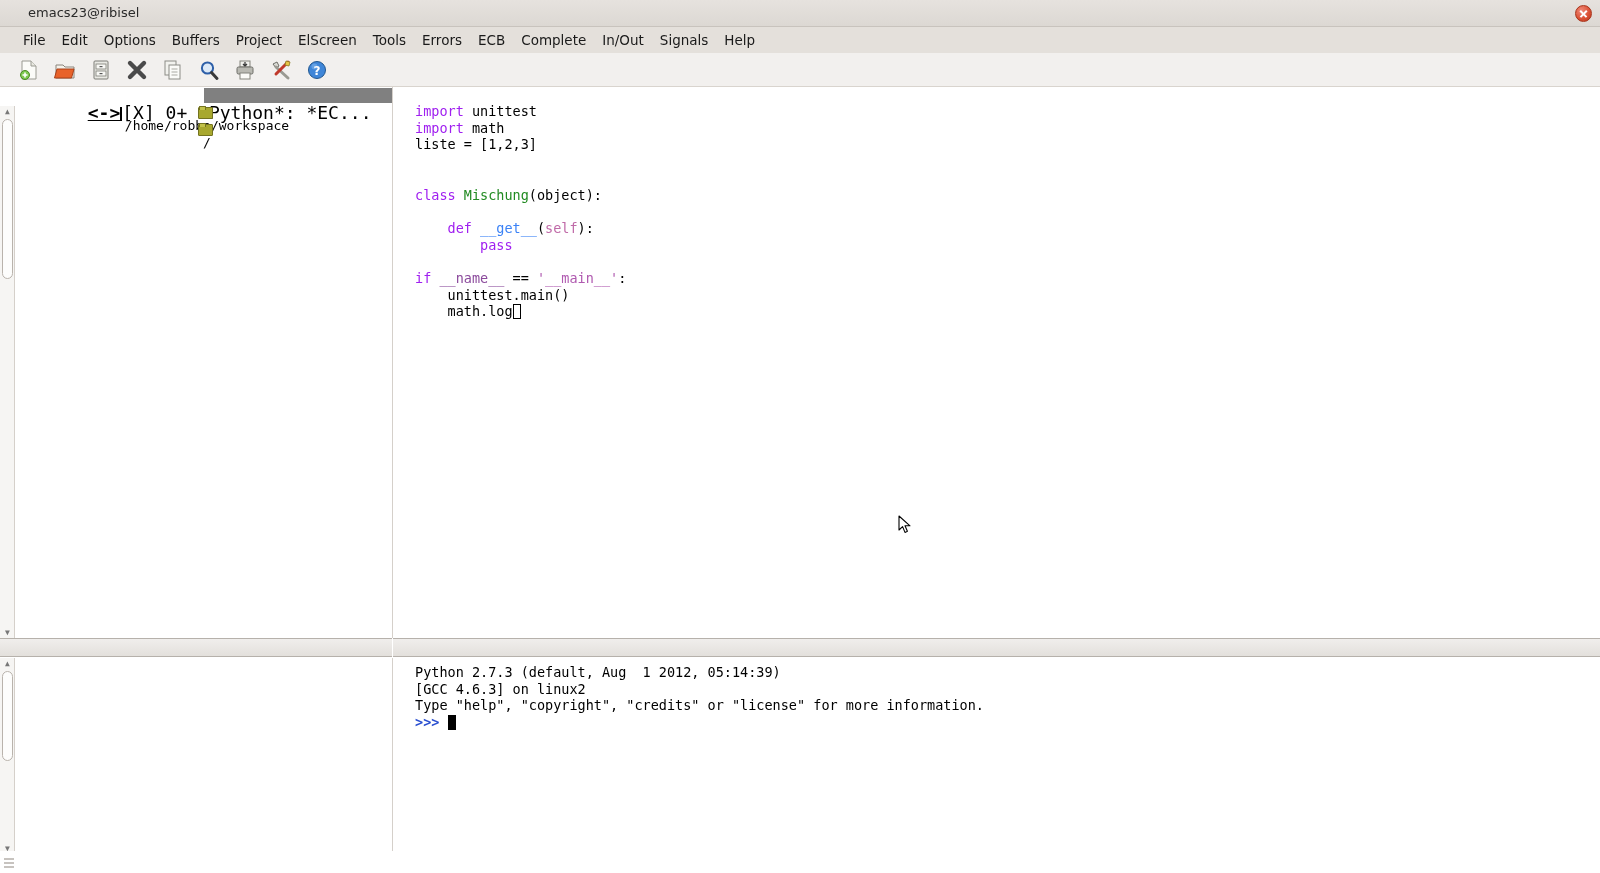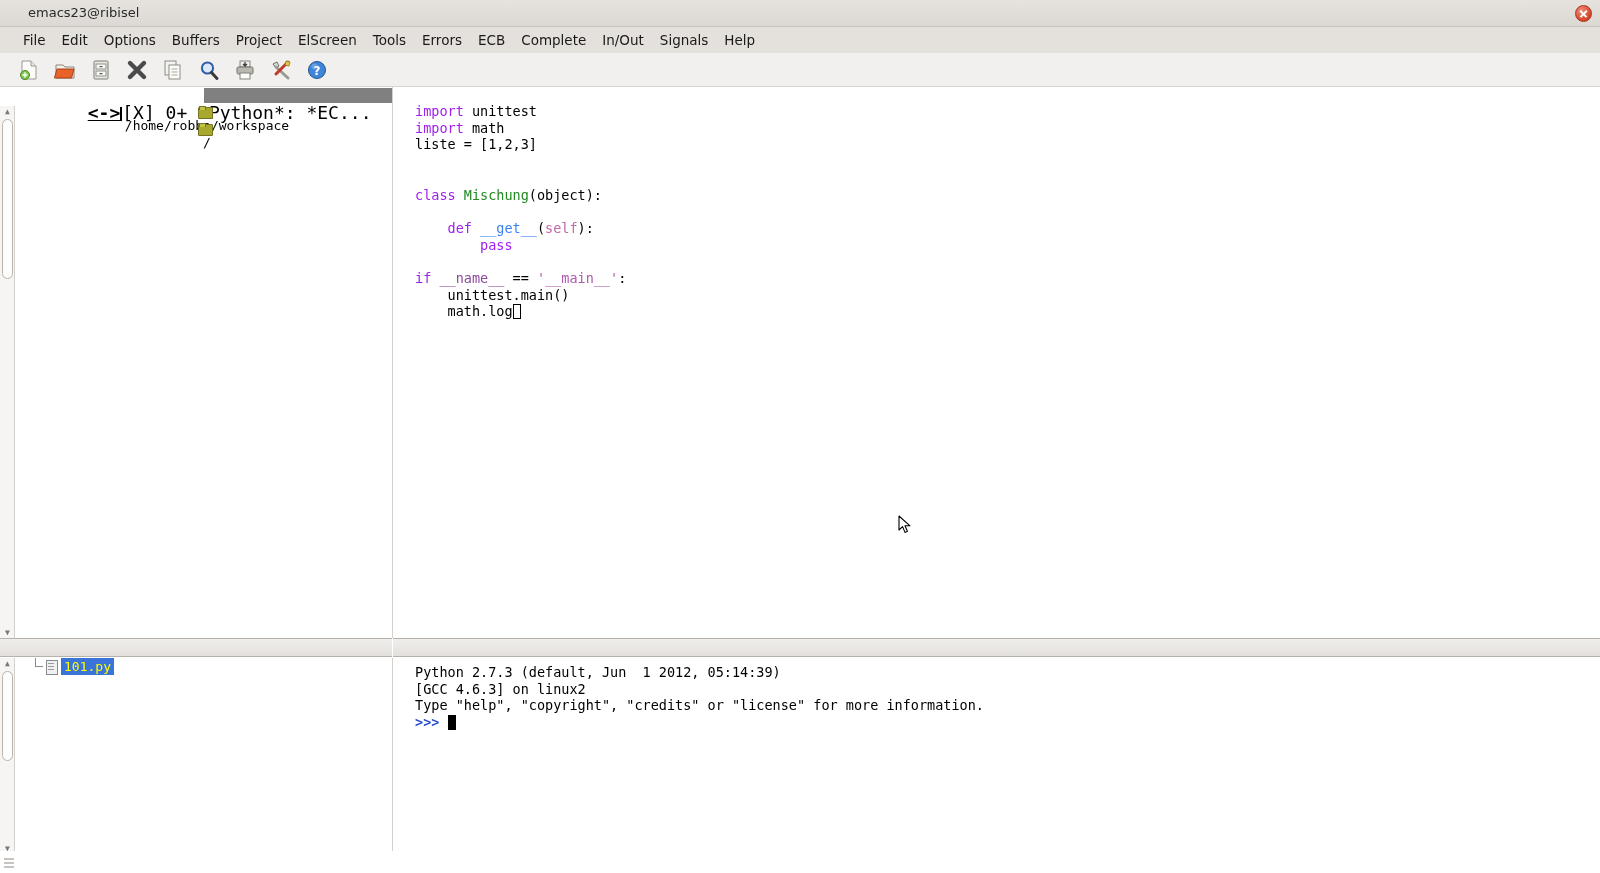--- a/index.html
+++ b/index.html
@@ -326,25 +326,20 @@
       <div class="arrow-up">▲</div>
       <div class="thumb" style="top:13px; height:160px;"></div>
       <div class="arrow-dn">▼</div>
     </div>
 
     <div class="modeline" style="left:0; top:551px; width:392px;">
       
     </div>
 
     <div class="ecb-history">
-      <div class="tree-row" style="padding-left:30px;">
-        <span class="tree-elbow"></span>
-        <span class="file-ico"></span>
-        <span class="sel-file">101.py</span>
-      </div>
     </div>
     <div class="vscroll" style="left:392px; top:571px; height:196px;">
       <div class="arrow-up">▲</div>
       <div class="thumb" style="top:13px; height:140px;"></div>
       <div class="arrow-dn">▼</div>
     </div>
     <div class="vscroll" style="left:0px; top:571px; height:196px; border-left:none;">
       <div class="arrow-up">▲</div>
       <div class="thumb" style="top:13px; height:90px;"></div>
       <div class="arrow-dn">▼</div>
@@ -356,21 +351,21 @@
 
     <div class="code-window">
       <div class="code-text" id="codetext"><div><span class="k">import</span><span> unittest</span></div><div><span class="k">import</span><span> math</span></div><div><span>liste = [1,2,3]</span></div><div>&nbsp;</div><div>&nbsp;</div><div><span class="k">class</span><span> </span><span class="cn">Mischung</span><span>(object):</span></div><div>&nbsp;</div><div><span>    </span><span class="k">def</span><span> </span><span class="fn">__get__</span><span>(</span><span class="ar">self</span><span>):</span></div><div><span>        </span><span class="k">pass</span></div><div>&nbsp;</div><div><span class="k">if</span><span> </span><span class="var">__name__</span><span> == </span><span class="st">'__main__'</span><span>:</span></div><div><span>    unittest.main()</span></div><div><span>    math.log</span><span class="box-cursor"></span></div></div>
     </div>
 
     <div class="modeline" style="left:393px; top:551px; width:1207px;">
       
     </div>
 
     <div class="shell-window">
-      <div class="shell-text" id="shelltext"><div>Python 2.7.3 (default, Jun  1 2012, 05:14:39)</div><div>[GCC 4.6.3] on linux2</div><div>Type "help", "copyright", "credits" or "license" for more information.</div><div><span class="prompt">&gt;&gt;&gt;</span><span> </span><span class="blk-cursor"></span></div></div>
+      <div class="shell-text" id="shelltext"><div>Python 2.7.3 (default, Aug  1 2012, 05:14:39)</div><div>[GCC 4.6.3] on linux2</div><div>Type "help", "copyright", "credits" or "license" for more information.</div><div><span class="prompt">&gt;&gt;&gt;</span><span> </span><span class="blk-cursor"></span></div></div>
     </div>
 
     <div class="modeline" style="left:393px; top:767px; width:1207px;">
       
     </div>
 
     <div class="minibuffer">
       <svg class="resize-grip" viewBox="0 0 14 16">
         <path d="M2 3 h10 M2 7 h10 M2 11 h10" stroke="#b5b0aa" stroke-width="1.4"></path>
       </svg>

